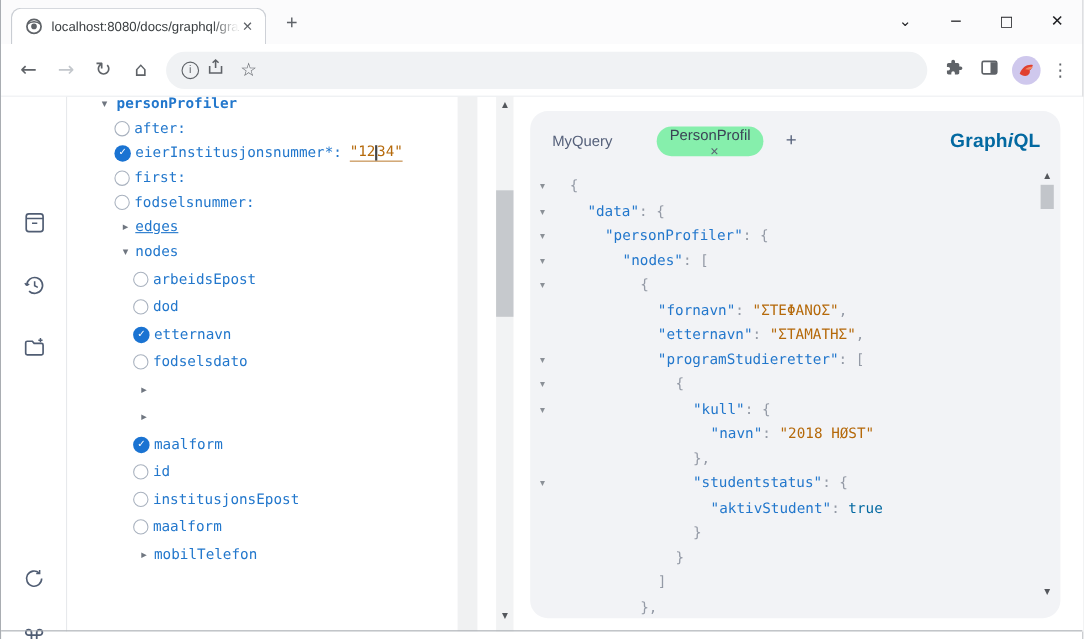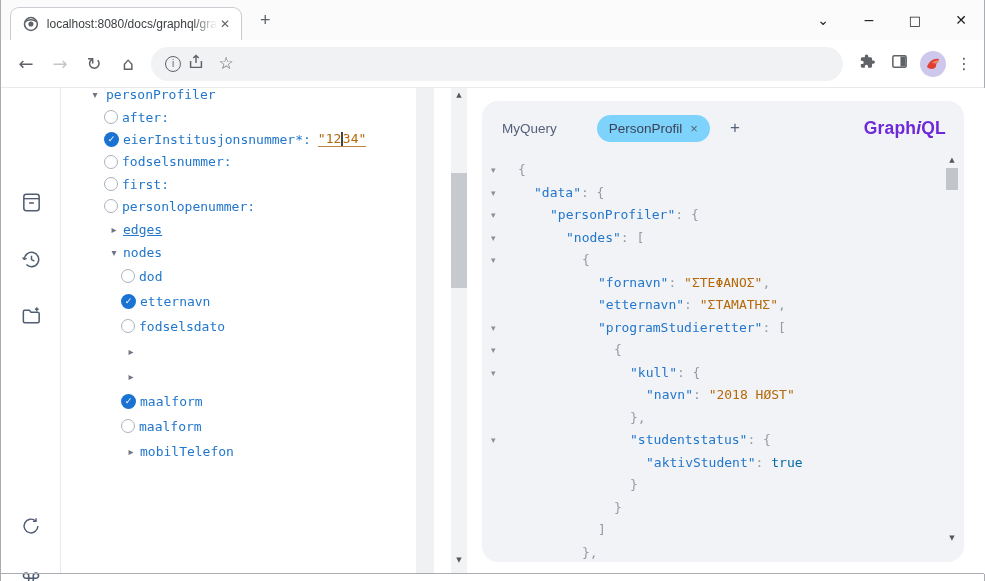--- a/index.html
+++ b/index.html
@@ -51,24 +51,24 @@
   .inner-track { position:absolute; left:355px; top:0; width:18px; height:100%; background:#f0f1f2; }
 
   .pane-scroll { width:16px; height:100%; background:#f2f3f4; position:relative; flex:none; }
   .ps-arrow { position:absolute; left:0; width:16px; text-align:center; color:#54575c; font-size:7px; font-family:"DejaVu Sans", sans-serif; }
   .ps-thumb { position:absolute; left:0; width:16px; background:#c6c9cd; }
 
   .session { flex:1; position:relative; background:#fff; }
   .card { position:absolute; left:15px; right:21px; top:13px; bottom:12px; background:#f2f3f6; border-radius:16px; overflow:hidden; }
   .tabs-row { position:absolute; left:0; top:12px; width:100%; height:30px; display:flex; align-items:center; padding:0 18px; }
   .qtab { font-size:13.5px; color:#55607a; padding:0 2px; }
-  .qtab-pill { margin-left:38px; background:#7dd3fc; border-radius:14px; height:27px; display:flex; align-items:center; padding:0 12px; color:#3b4356; font-size:13.5px; }
+  .qtab-pill { margin-left:38px; background:#86efac; border-radius:14px; height:27px; display:flex; align-items:center; padding:0 12px; color:#3b4356; font-size:13.5px;flex-direction:column; }
   .pill-x { margin-left:8px; color:#5a6372; font-size:13px; }
   .addtab { margin-left:20px; color:#55607a; font-size:17px; }
-  .logo { margin-left:auto; font-size:17.5px; font-weight:600; color:#6d28d9; letter-spacing:.2px; }
+  .logo { margin-left:auto; font-size:17.5px; font-weight:600; color:#0369a1; letter-spacing:.2px; }
   .logo i { font-weight:600; }
 
   .response { position:absolute; left:0; top:58px; width:100%; font-family:"DejaVu Sans Mono", monospace; font-size:13px; }
   .cl { position:relative; height:22.5px; line-height:22.5px; padding-left:36px; white-space:pre; }
   .cl .fold { position:absolute; left:9px; top:0; color:#8b9097; font-size:9px; font-family:"DejaVu Sans", sans-serif; }
   .tk-k { color:#2277cc; } .tk-p { color:#949aa6; } .tk-s { color:#b5690a; } .tk-b { color:#0369a1; }
 
   .card-scroll { position:absolute; right:6px; top:55px; bottom:8px; width:12px; }
   .cs-arrow { position:absolute; left:0; width:12px; text-align:center; color:#54575c; font-size:7px; font-family:"DejaVu Sans", sans-serif; }
   .cs-thumb { position:absolute; left:0; width:12px; background:#c2c5ca; }
@@ -167,76 +167,84 @@
       </span>
       <span class="sb-ic sb-glyph" style="top:481px;">⌘</span>
 
     </div>
 
     <div class="explorer">
       <div class="inner-track"></div>
       <div class="tree" id="explorer-rows">
           <div class="trow" style="height: 23px;">
             <span class="tctl caret" style="margin-left: 28px;">▾</span>
-            <span class="tlabel" style="margin-left: 5px;">personProfiler</span>
+            <span class="tlabel" style="margin-left: 5px; font-weight: bold;">personProfiler</span>
           </div>
           <div class="trow" style="height: 22.3px;">
             <span class="tctl radio" style="margin-left: 43px;"></span>
             <span class="tlabel" style="margin-left: 4px;">after:</span>
           </div>
           <div class="trow" style="height: 22.3px;">
             <span class="tctl checkc" style="margin-left: 43px;">✓</span>
             <span class="tlabel" style="margin-left: 4px;">eierInstitusjonsnummer*:</span>
             <span class="tval">
               <span>"12</span>
               <span class="tcaret-bar"></span>
               <span>34"</span>
             </span>
           </div>
           <div class="trow" style="height: 22.3px;">
             <span class="tctl radio" style="margin-left: 43px;"></span>
-            <span class="tlabel" style="margin-left: 4px;">fodselsnummer:</span>
+            <span class="tlabel" style="margin-left: 4px;">first:</span>
           </div>
           <div class="trow" style="height: 22.3px;">
             <span class="tctl radio" style="margin-left: 43px;"></span>
-            <span class="tlabel" style="margin-left: 4px;">first:</span>
-          </div>
-          <div class="trow" style="height: 22.3px;">
-            <span class="tctl radio" style="margin-left: 43px;"></span>
-            <span class="tlabel" style="margin-left: 4px;">personlopenummer:</span>
+            <span class="tlabel" style="margin-left: 4px;">fodselsnummer:</span>
           </div>
           <div class="trow" style="height: 23.2px;">
             <span class="tctl caret" style="margin-left: 47px;">▸</span>
             <span class="tlabel" style="margin-left: 3px; text-decoration: underline;">edges</span>
           </div>
           <div class="trow" style="height: 23.2px;">
             <span class="tctl caret" style="margin-left: 47px;">▾</span>
             <span class="tlabel" style="margin-left: 3px;">nodes</span>
           </div>
           <div class="trow" style="height: 25px;">
             <span class="tctl radio" style="margin-left: 60px;"></span>
+            <span class="tlabel" style="margin-left: 4px;">arbeidsEpost</span>
+          </div>
+          <div class="trow" style="height: 25px;">
+            <span class="tctl radio" style="margin-left: 60px;"></span>
             <span class="tlabel" style="margin-left: 4px;">dod</span>
           </div>
           <div class="trow" style="height: 25px;">
             <span class="tctl checkc" style="margin-left: 60px;">✓</span>
             <span class="tlabel" style="margin-left: 4px;">etternavn</span>
           </div>
           <div class="trow" style="height: 25px;">
             <span class="tctl radio" style="margin-left: 60px;"></span>
             <span class="tlabel" style="margin-left: 4px;">fodselsdato</span>
           </div>
           <div class="trow" style="height: 25px;">
             <span class="tctl caret" style="margin-left: 64px;">▸</span>
           </div>
           <div class="trow" style="height: 25px;">
             <span class="tctl caret" style="margin-left: 64px;">▸</span>
           </div>
           <div class="trow" style="height: 25px;">
             <span class="tctl checkc" style="margin-left: 60px;">✓</span>
             <span class="tlabel" style="margin-left: 4px;">maalform</span>
+          </div>
+          <div class="trow" style="height: 25px;">
+            <span class="tctl radio" style="margin-left: 60px;"></span>
+            <span class="tlabel" style="margin-left: 4px;">id</span>
+          </div>
+          <div class="trow" style="height: 25px;">
+            <span class="tctl radio" style="margin-left: 60px;"></span>
+            <span class="tlabel" style="margin-left: 4px;">institusjonsEpost</span>
           </div>
           <div class="trow" style="height: 25px;">
             <span class="tctl radio" style="margin-left: 60px;"></span>
             <span class="tlabel" style="margin-left: 4px;">maalform</span>
           </div>
           <div class="trow" style="height: 25px;">
             <span class="tctl caret" style="margin-left: 64px;">▸</span>
             <span class="tlabel" style="margin-left: 3px;">mobilTelefon</span>
           </div>
         </div>

